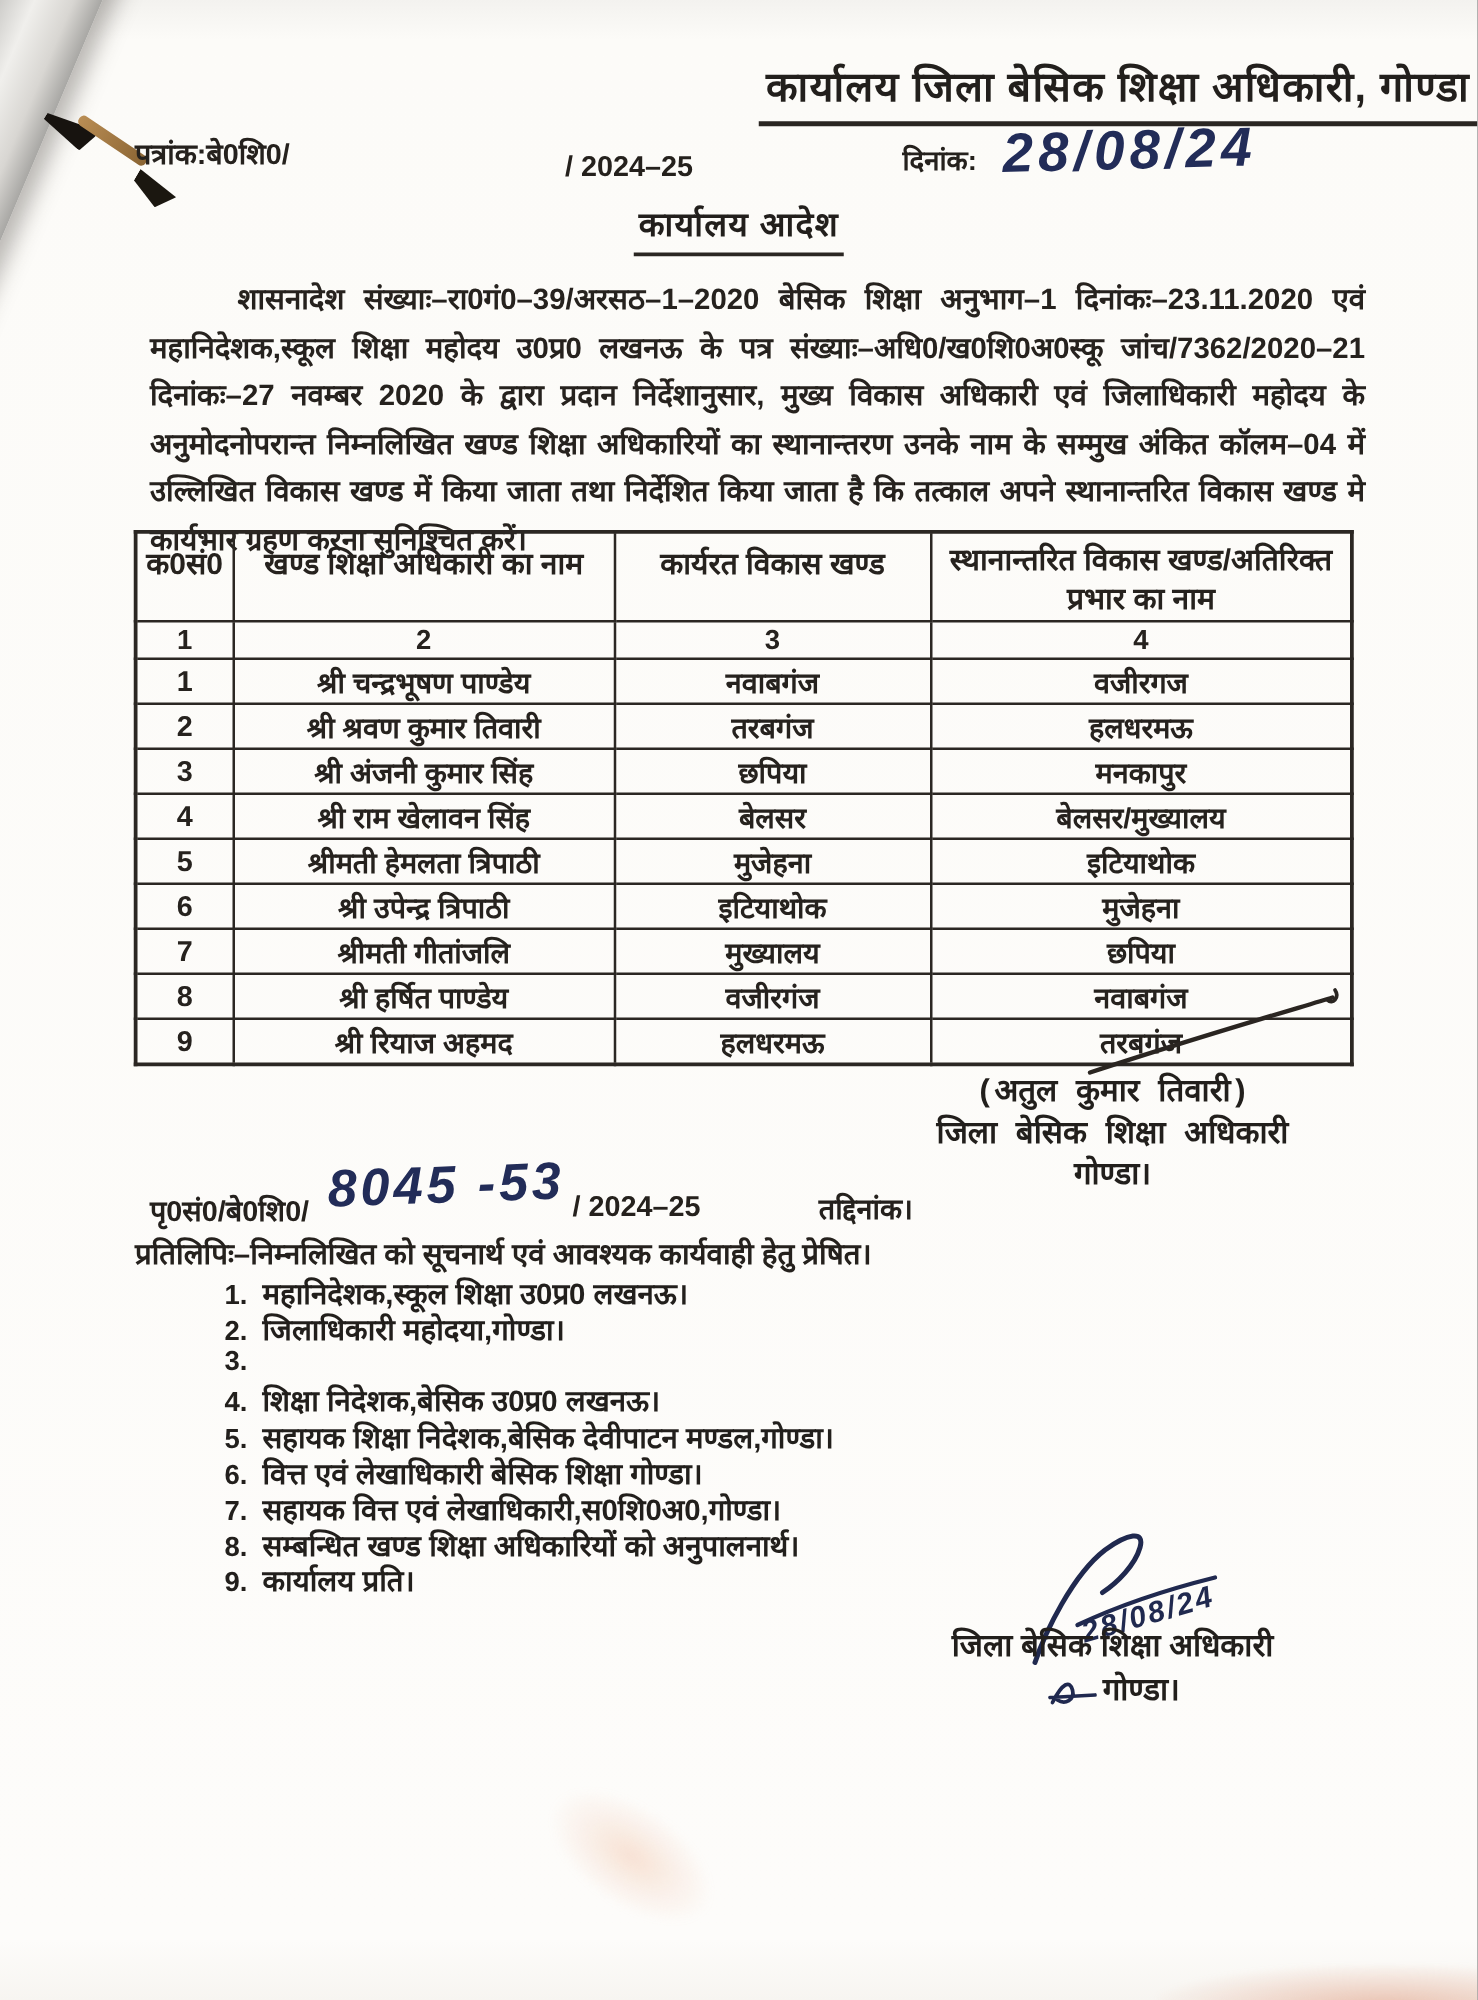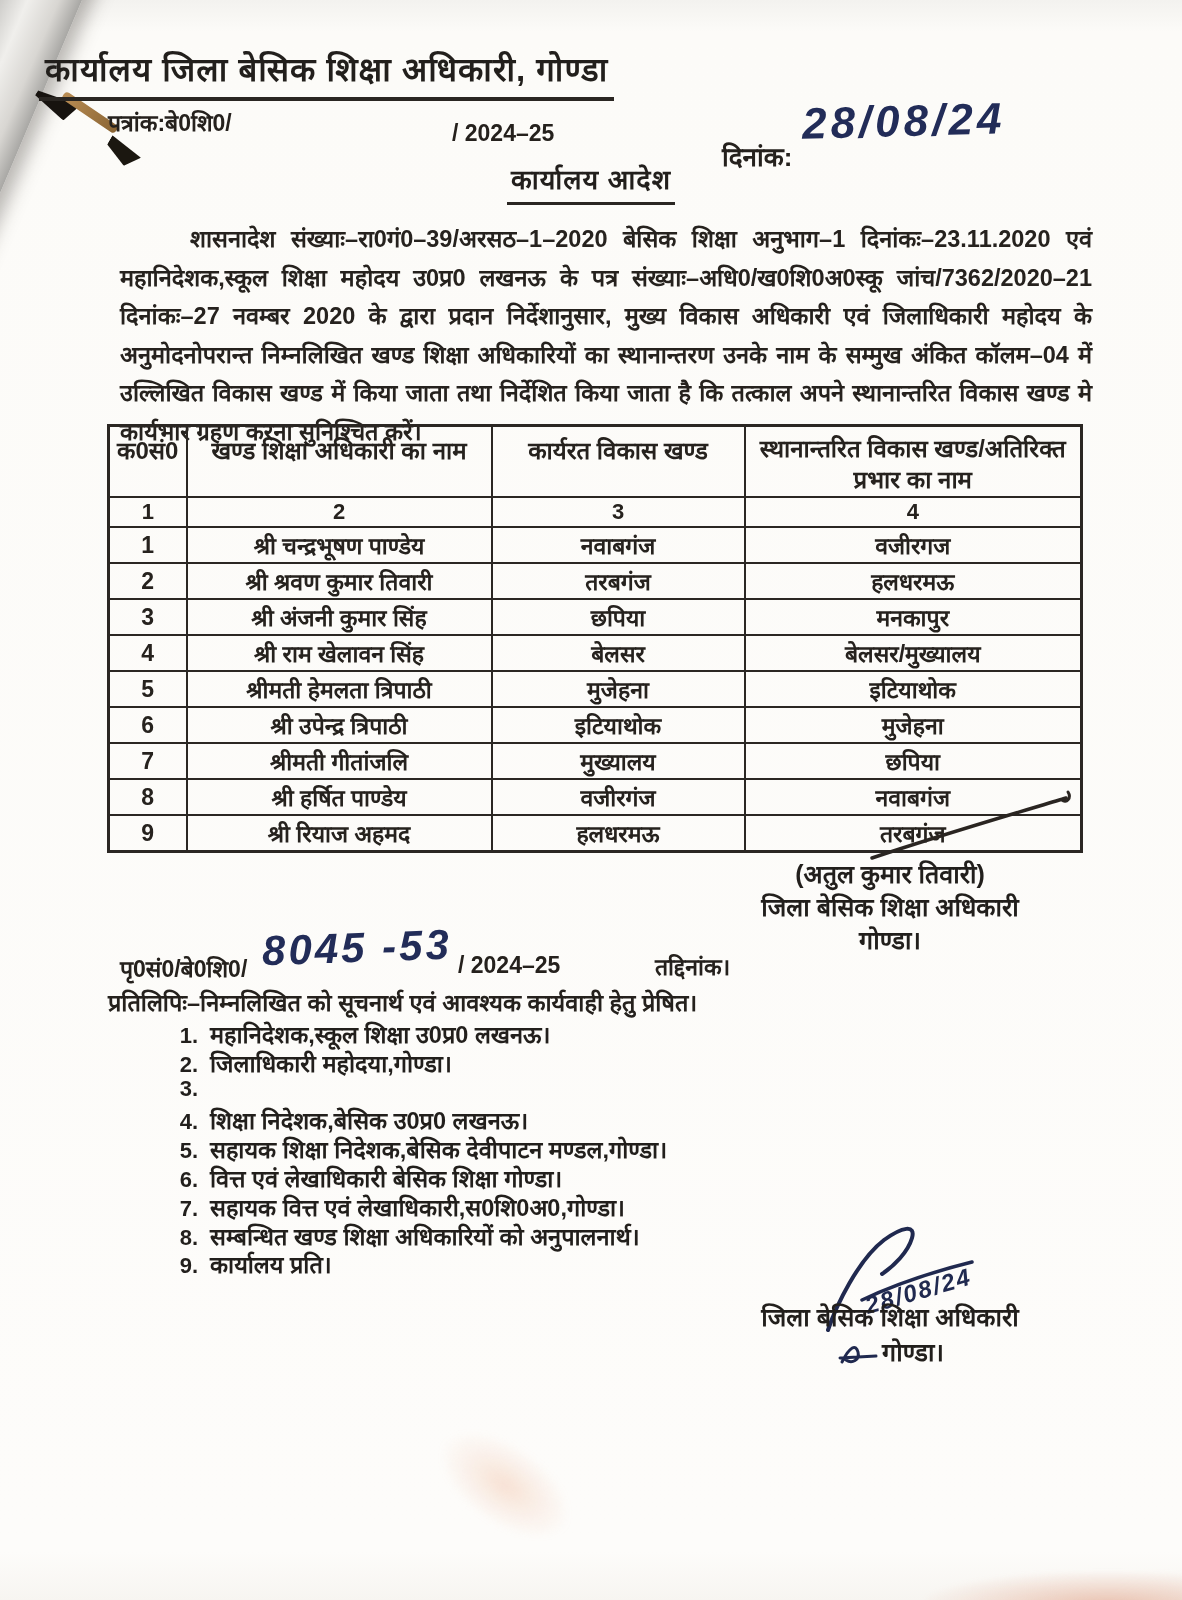--- a/index.html
+++ b/index.html
@@ -11,29 +11,29 @@
     margin: 0 auto;
     background: linear-gradient(180deg, #f3f2ef 0%, #fcfbf8 2%, #fdfcfa 97%, #f7f5f1 100%);
     overflow: hidden;
     color: #221f1c;
   }
   .abs { position: absolute; }
   .printed { font-weight: 700; color: #25211d; }
   .hand { color: #222c58; font-style: italic; font-weight: 600; }
 
   
-  .title-wrap { top: 46px; left: 0; right: 0; text-align: left; padding-left: 39px; }
+  .title-wrap { top: 46px; left: 0; right: 0; text-align: right; padding-left: 39px; }
   .title {
     display: inline-block;
     font-size: 33px; font-weight: 700; letter-spacing: 1px;
     border-bottom: 4px solid #2a2622; padding: 0 6px 6px 6px;
   }
   .letter-no { top: 106px; left: 108px; font-size: 23px; }
   .year-center { top: 120px; left: 452px; font-size: 23px; }
-  .date-label { top: 138px; left: 722px; font-size: 26px; }
+  .date-label { top: 112px; left: 722px; font-size: 22px; }
   .date-hand { top: 96px; left: 802px; font-size: 44px; letter-spacing: 4px; transform: rotate(-1.5deg); }
   .order-heading-wrap { top: 160px; left: 0; right: 0; text-align: center; }
   .order-heading {
     display: inline-block; font-size: 27px; font-weight: 700; letter-spacing: 1px;
     border-bottom: 3px solid #2a2622; padding: 0 4px 5px 4px;
   }
 
   
   .order-body {
     top: 220px; left: 108px; width: 972px;
@@ -54,21 +54,21 @@
     font-weight: 700; text-align: center; vertical-align: middle;
     padding: 1px 4px; color: #26221e;
   }
   table.transfer { border: 3px solid #2b2723; }
   tr.hdr th { font-size: 24px; height: 64px; vertical-align: top; padding-top: 6px; }
   tr.hdr th.c4 { line-height: 31px; }
   tr.nums td { font-size: 22px; height: 27px; }
   tr.data td { font-size: 23px; height: 31px; }
 
   
-  .sig1 { top: 858px; left: 730px; width: 320px; text-align: center; }
+  .sig1 { top: 858px; left: 730px; width: 320px; text-align: center; font-family: Liberation Mono, monospace; }
   .sig1 .line { font-size: 25px; font-weight: 700; line-height: 33px; }
 
   
   .disp-prefix { top: 952px; left: 108px; font-size: 23px; margin-left: 12px; }
   .disp-number { top: 924px; left: 262px; font-size: 42px; letter-spacing: 3px; transform: rotate(-2deg); }
   .disp-year { top: 952px; left: 458px; font-size: 23px; }
   .disp-samedate { top: 950px; left: 655px; font-size: 23px; }
   .copy-line { top: 986px; left: 108px; font-size: 23.5px; }
 
   

